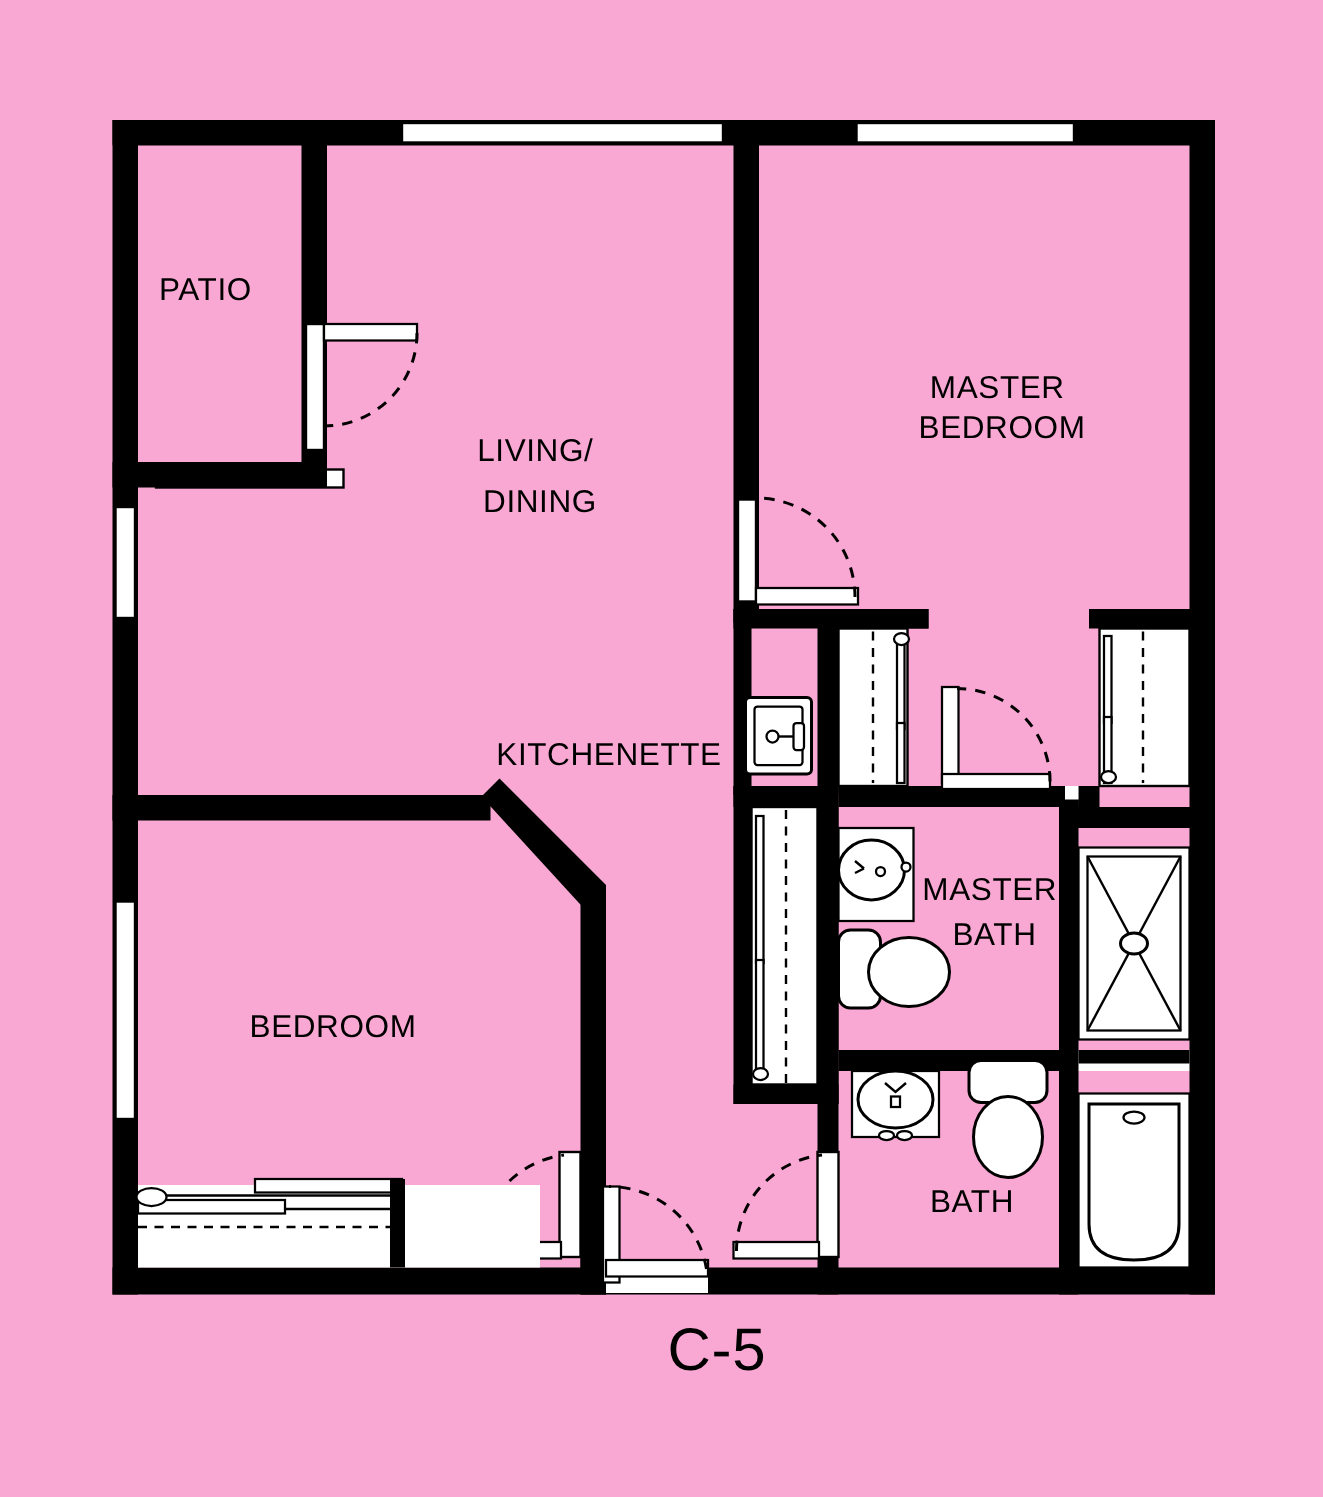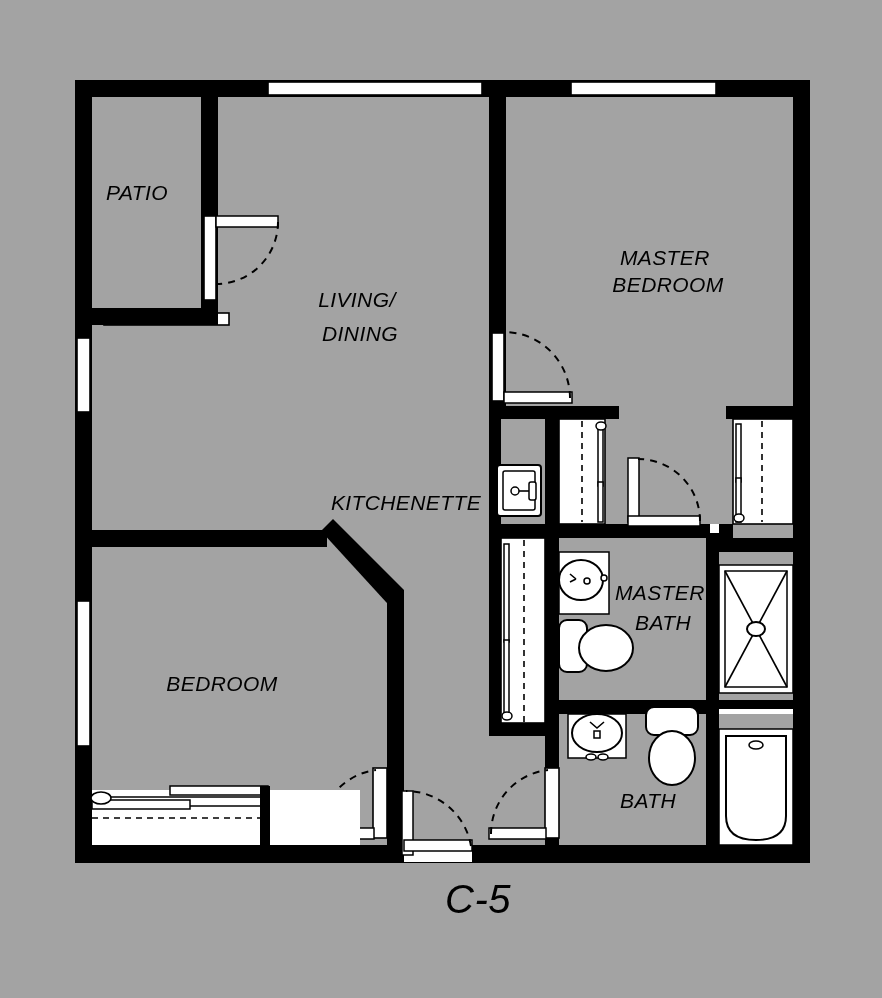--- a/index.html
+++ b/index.html
@@ -10,22 +10,21 @@
   body {
     width: 882px;
     height: 998px;
     font-family: "Liberation Sans", sans-serif;
     overflow: hidden;
   }
   #floorplan-root {
     position: relative;
     width: 882px;
     height: 998px;
-    background: #a3a3a3;
-    font-style: italic;
+    background: #f9a8d4;
   }
   svg#plan {
     display: block;
     width: 882px;
     height: 998px;
   }
   .wall { fill: #000000; }
   .thin1 { fill: none; stroke: #000000; stroke-width: 1.6; }
   .fixture { fill: #ffffff; stroke: #000000; stroke-width: 2; }
   .fixture-thin { fill: #ffffff; stroke: #000000; stroke-width: 1.5; }

